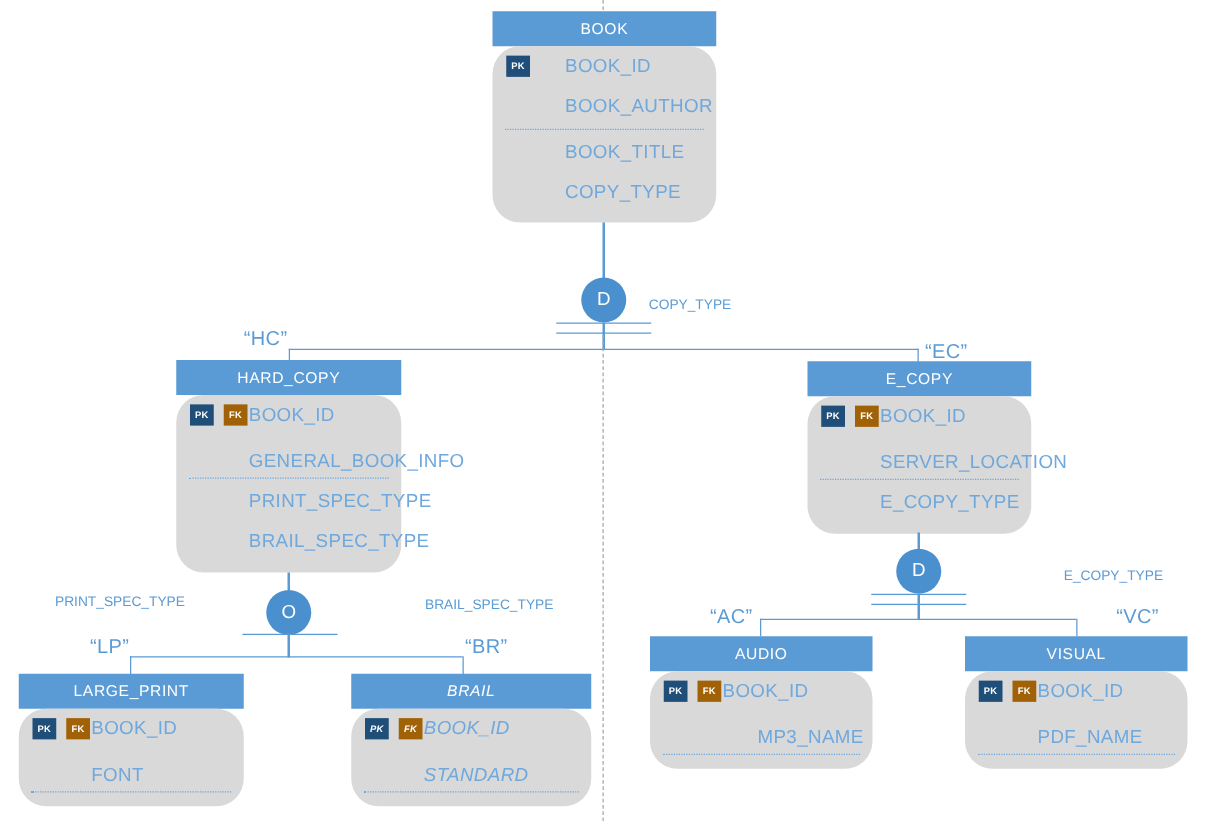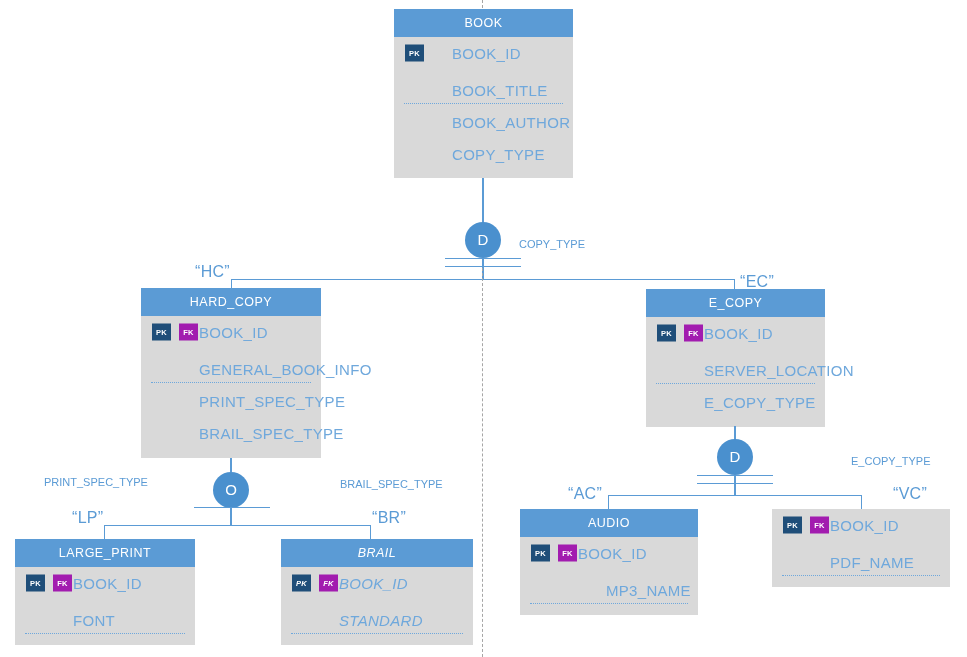--- a/index.html
+++ b/index.html
@@ -31,20 +31,21 @@
     text-align: center;
     line-height: 28px;
     height: 28px;
     white-space: nowrap;
     overflow: hidden;
   }
   .entity-body {
     background: #D9D9D9;
     padding: 0;
     position: relative;
+    border-radius: 22px;
   }
   .attr-row {
     position: relative;
     height: 32px;
   }
   .attr-name {
     position: absolute;
     left: 58px;
     top: 50%;
     transform: translateY(-50%);
@@ -67,21 +68,21 @@
     font-weight: bold;
     text-align: center;
     line-height: 17px;
     letter-spacing: .3px;
   }
   .badge.pk {
     background: #1F4E79;
     left: 11px;
   }
   .badge.fk {
-    background: #a21caf;
+    background: #a16207;
     left: 38px;
   }
   .key-divider {
     position: absolute;
     left: 10px;
     right: 10px;
     border-top: 1px dotted #6FA8DC;
     height: 0;
   }
 
@@ -139,25 +140,25 @@
   <div class="dash-vline" style="left:482px; top:0px; height:8px;"></div>
 
   <div class="entity" style="left:394px; top:9px; width:179px;">
     <div class="entity-header">BOOK</div>
     <div class="entity-body" style="height:141px;">
       <div class="attr-row" style="top:0;">
         <span class="badge pk">PK</span>
         <span class="attr-name">BOOK_ID</span>
       </div>
       <div class="key-divider" style="top:66px;"></div>
+      <div class="attr-row">
+        <span class="attr-name no-key">BOOK_AUTHOR</span>
+      </div>
       <div class="attr-row" style="margin-top:5px;">
         <span class="attr-name no-key">BOOK_TITLE</span>
-      </div>
-      <div class="attr-row">
-        <span class="attr-name no-key">BOOK_AUTHOR</span>
       </div>
       <div class="attr-row">
         <span class="attr-name no-key">COPY_TYPE</span>
       </div>
     </div>
   </div>
 
   <div class="vline" style="left:482px; top:178px; height:46px;"></div>
   <div class="circle" style="left:465px; top:222px;">D</div>
   <div class="disc-label" style="left:519px; top:238px;">COPY_TYPE</div>
@@ -279,20 +280,21 @@
         <span class="attr-name">BOOK_ID</span>
       </div>
       <div class="key-divider" style="top:66px;"></div>
       <div class="attr-row" style="margin-top:5px;margin-left:28px;">
         <span class="attr-name no-key">MP3_NAME</span>
       </div>
     </div>
   </div>
 
   <div class="entity" style="left:772px; top:509px; width:178px;">
+    <div class="entity-header">VISUAL</div>
     <div class="entity-body" style="height:78px;">
       <div class="attr-row" style="top:0;">
         <span class="badge pk">PK</span>
         <span class="badge fk">FK</span>
         <span class="attr-name">BOOK_ID</span>
       </div>
       <div class="key-divider" style="top:66px;"></div>
       <div class="attr-row" style="margin-top:5px;padding-left:29px;">
         <span class="attr-name no-key">PDF_NAME</span>
       </div>

